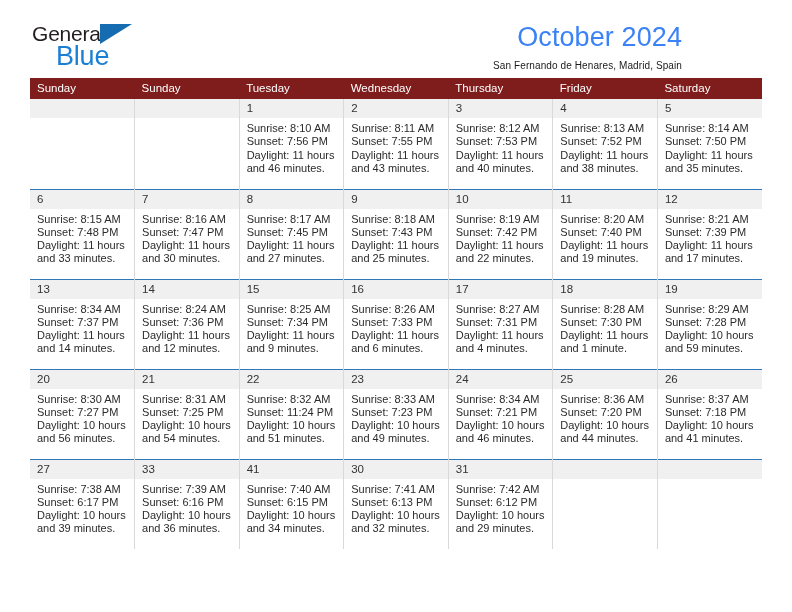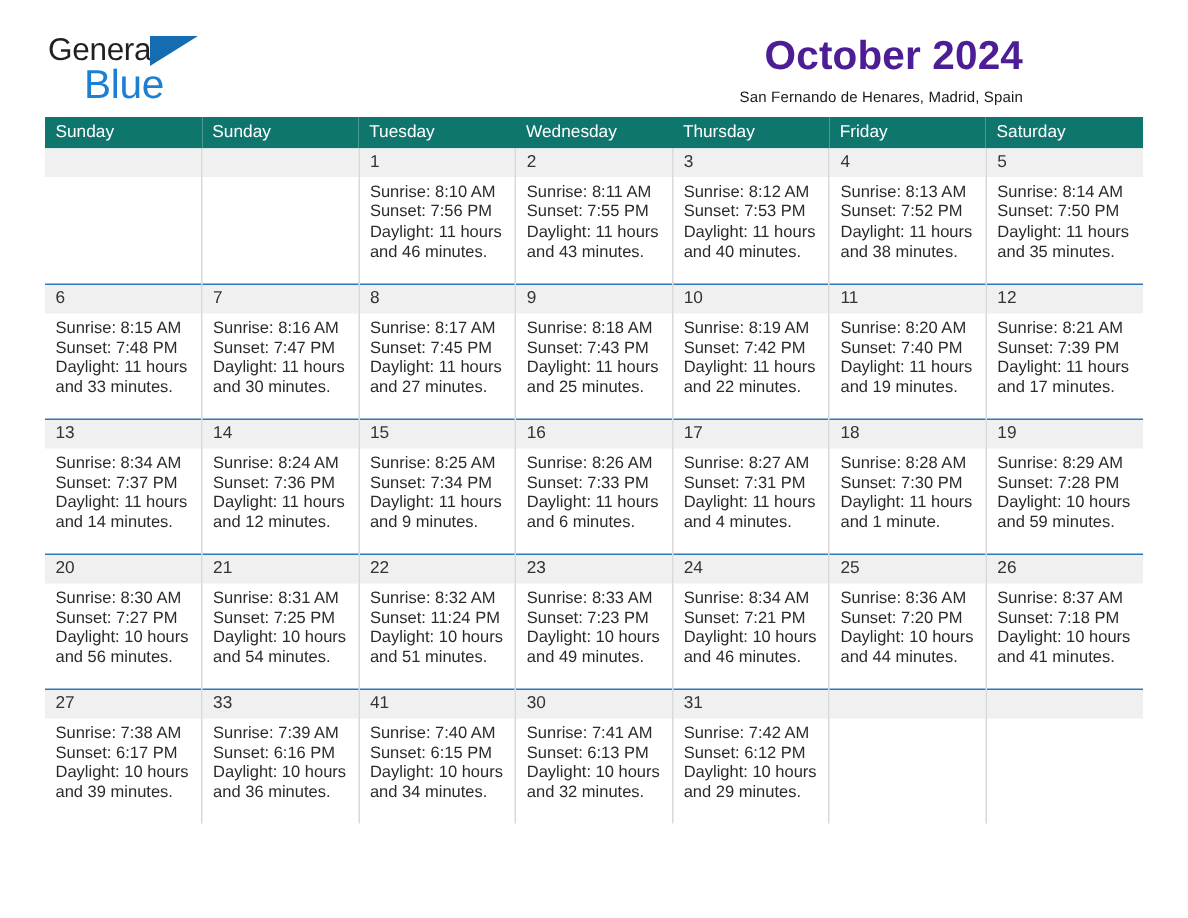--- a/index.html
+++ b/index.html
@@ -61,40 +61,40 @@
     font-size: 27px;
     color: #1b7fd4;
     letter-spacing: -0.2px;
   }
   .title-block {
     text-align: right;
     padding-top: 2px;
   }
   .cal-title {
     font-size: 27px;
-    font-weight: bold;
-    color: #4c1d95;
+    font-weight: normal;
+    color: #3b82f6;
     line-height: 1.15;
     letter-spacing: 0.1px;
   }
   .cal-subtitle {
     font-size: 10px;
     color: #1a1a1a;
     margin-top: 7px;
     letter-spacing: 0.1px;
   }
 
   
   .calendar {
     width: 732px;
     border-collapse: collapse;
     table-layout: fixed;
   }
   .calendar th {
-    background: #0f766e;
+    background: #7f1d1d;
     color: #ffffff;
     font-size: 11.5px;
     font-weight: normal;
     text-align: left;
     padding: 4px 0 5px 7px;
     height: 21px;
     border: none;
     margin-left: 40px;
   }
   .calendar td {

